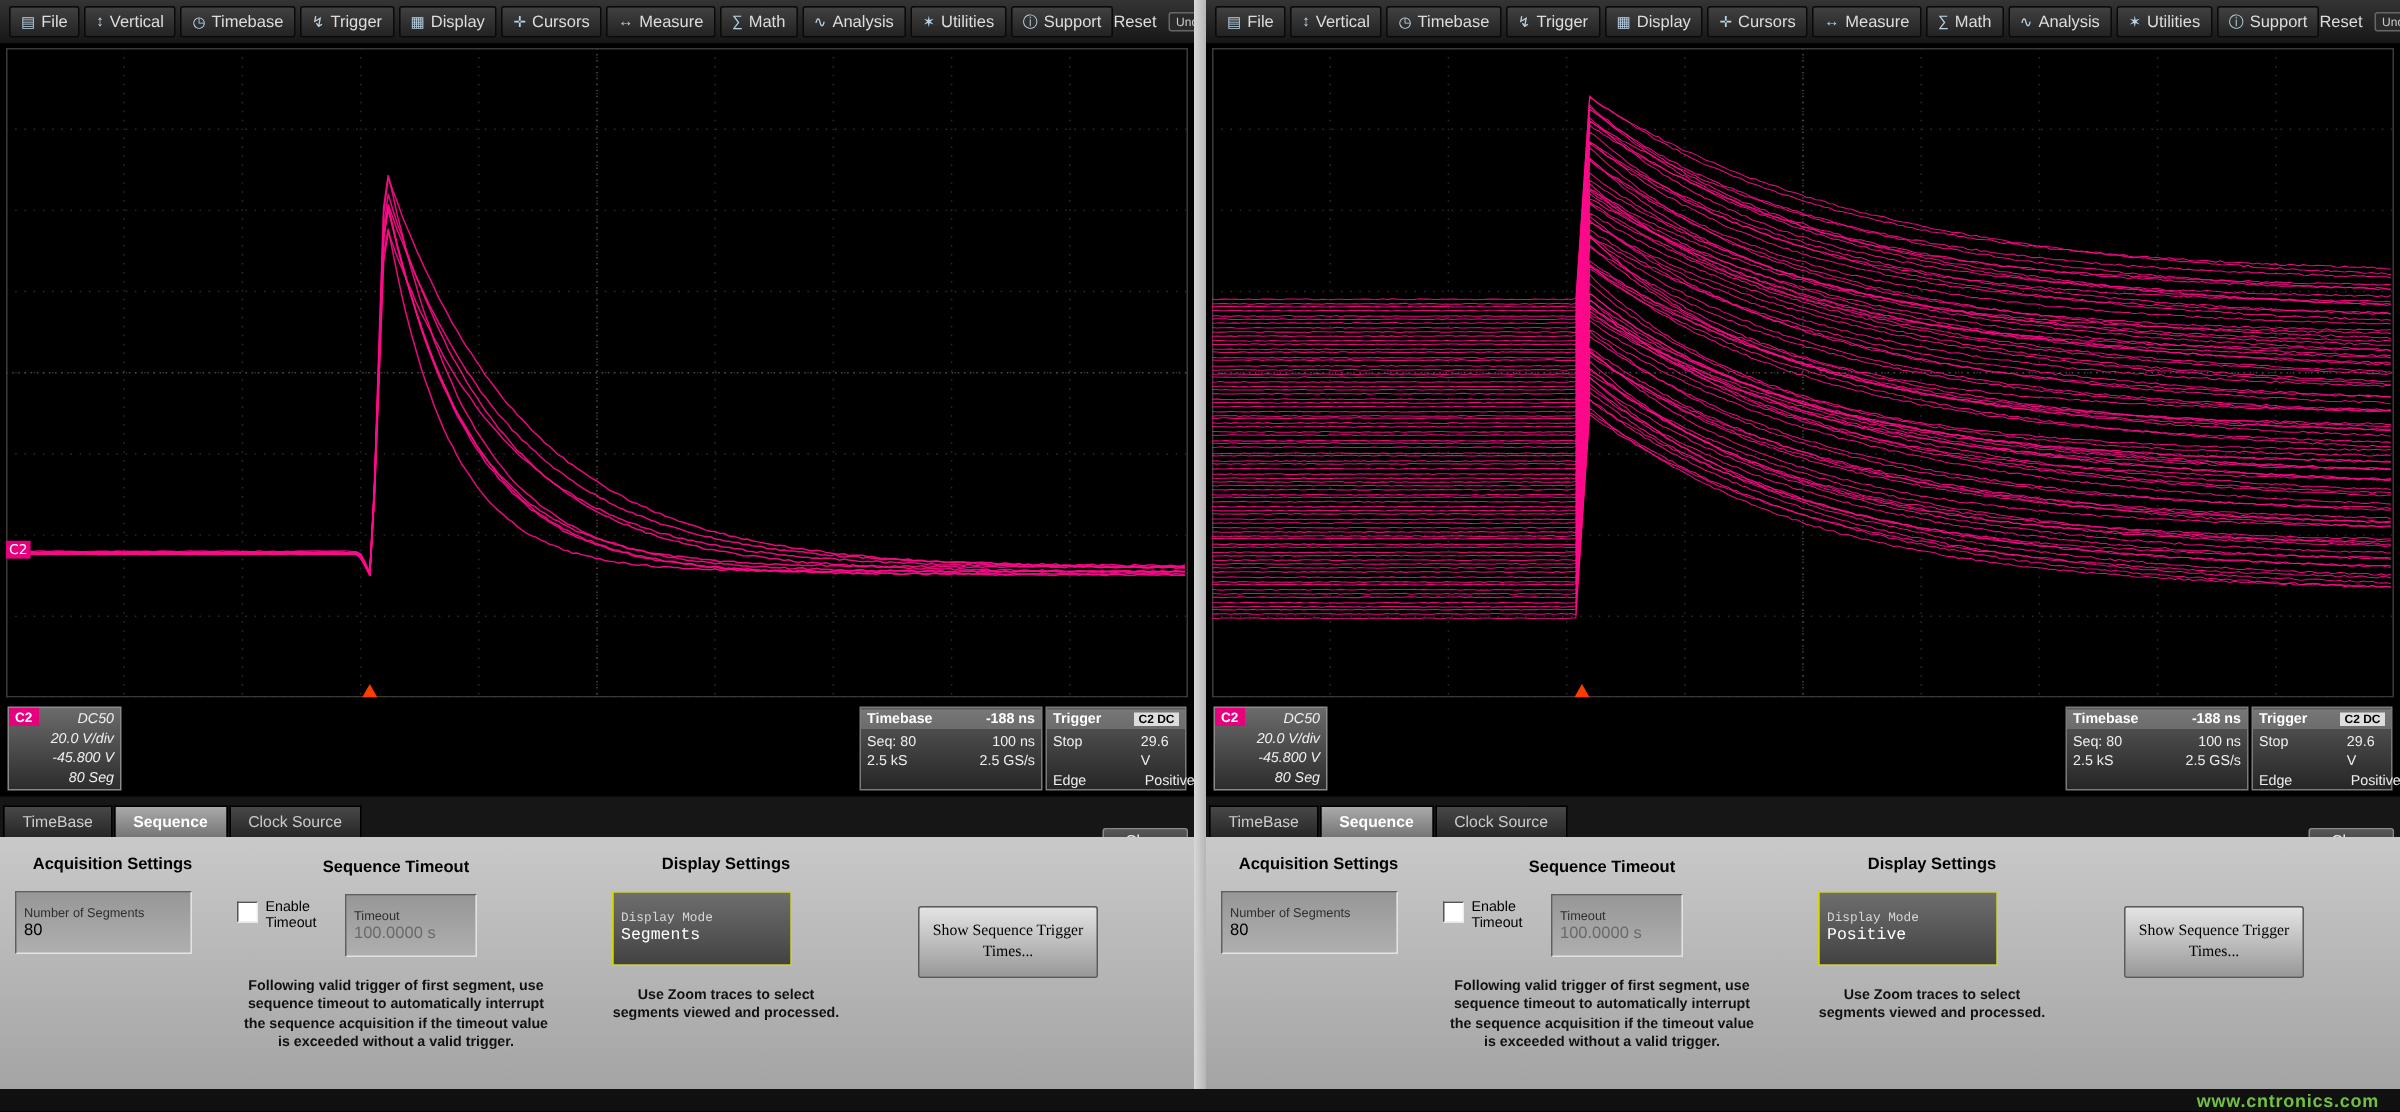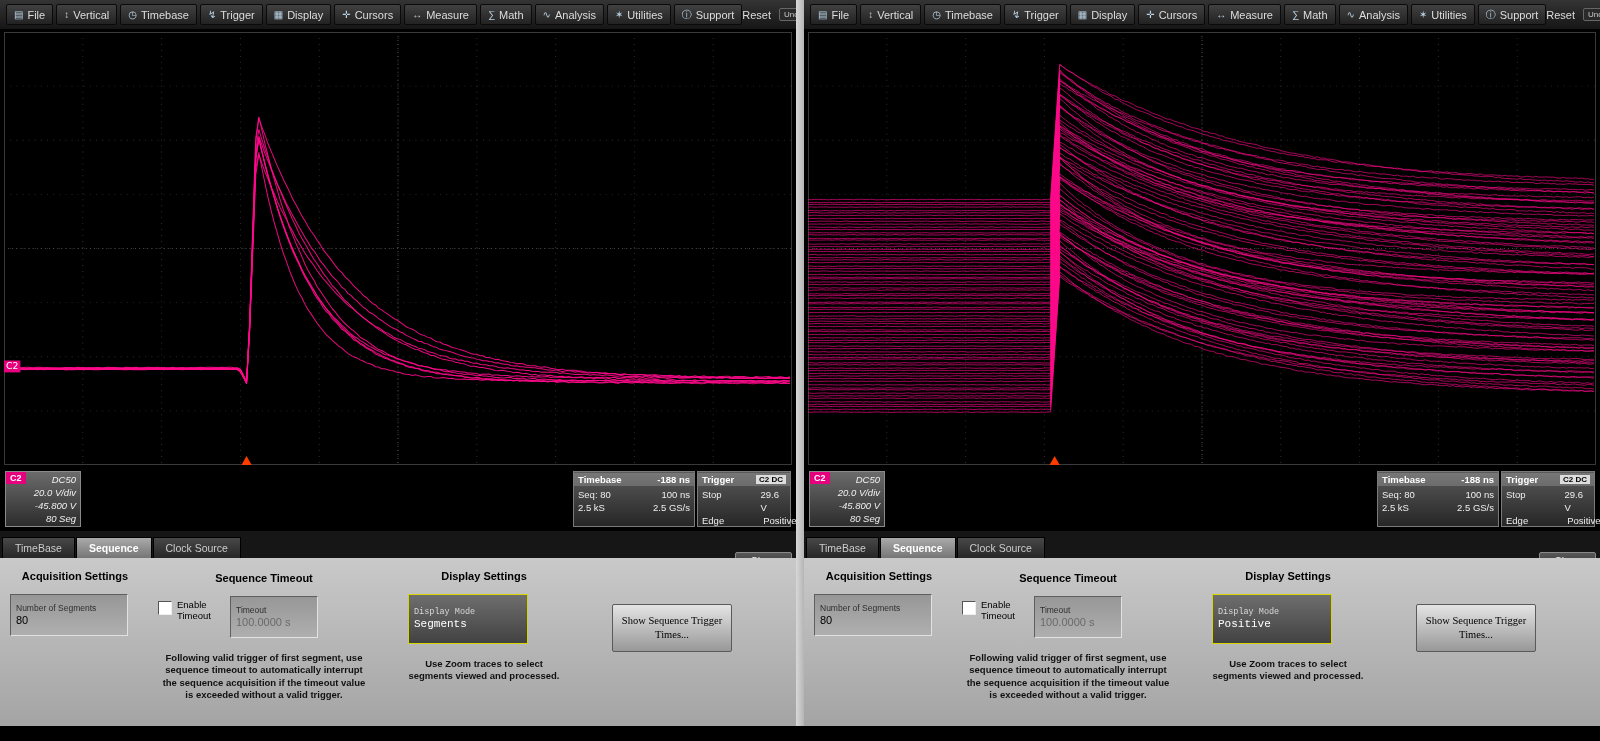--- a/index.html
+++ b/index.html
@@ -482,13 +482,16 @@
               <div class="fvalue">Positive</div>
             </div>
             <div class="help">Use Zoom traces to select segments viewed and processed.</div>
           </div>
           <button class="seq-btn">Show Sequence Trigger Times...</button>
         </div>
       </div>
     </div>
 
   </div>
+  <div class="footer">
+    <span class="watermark">www.cntronics.com</span>
+  </div>
 </div>
 
 </body></html>

